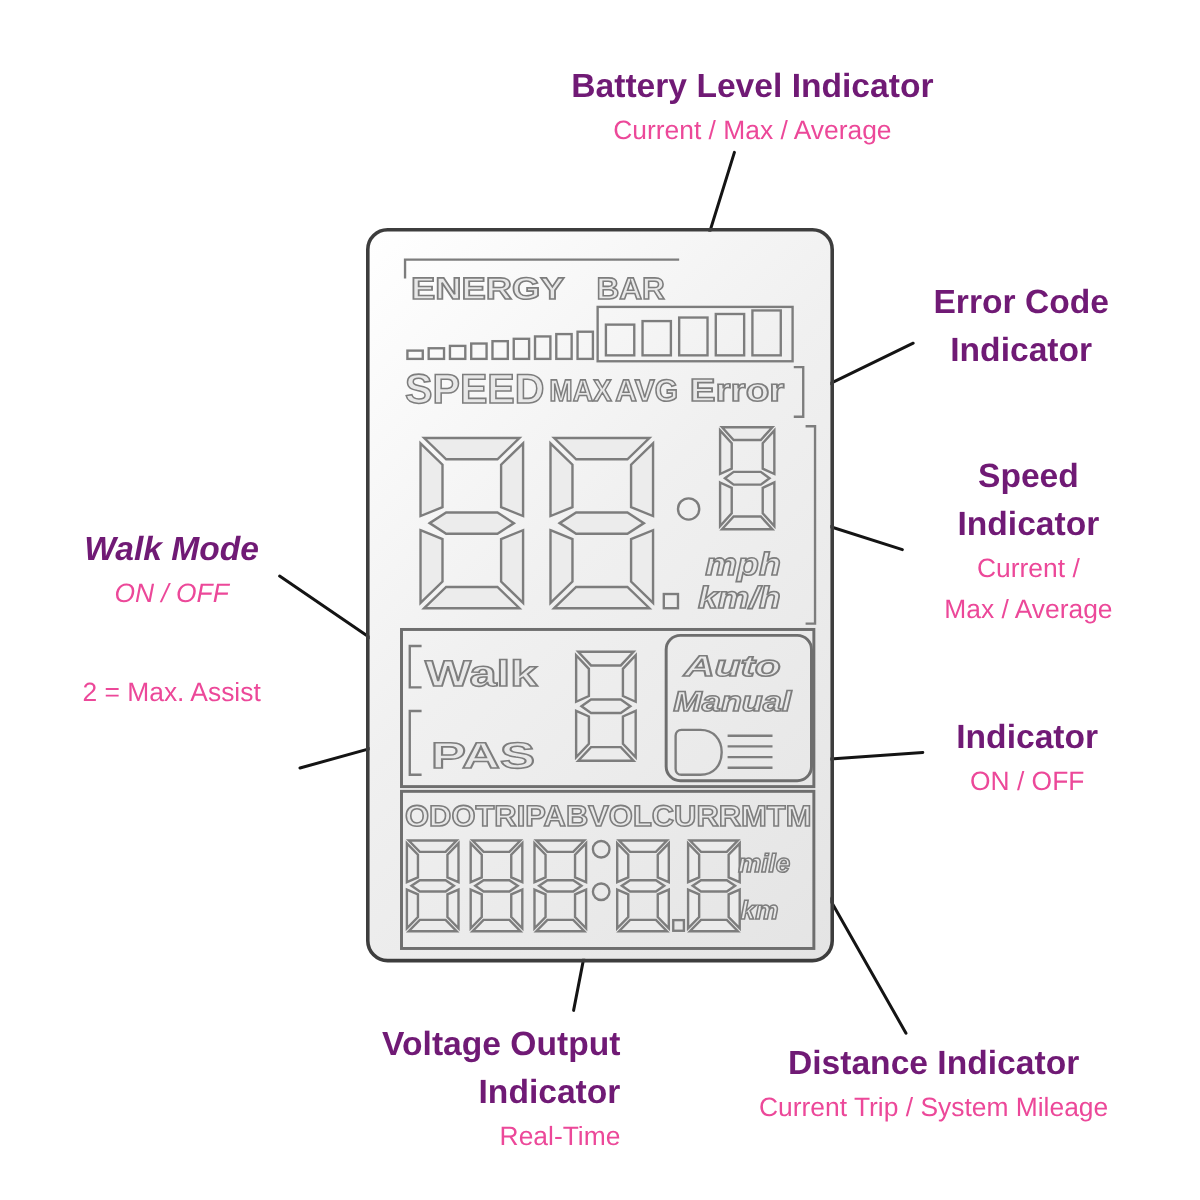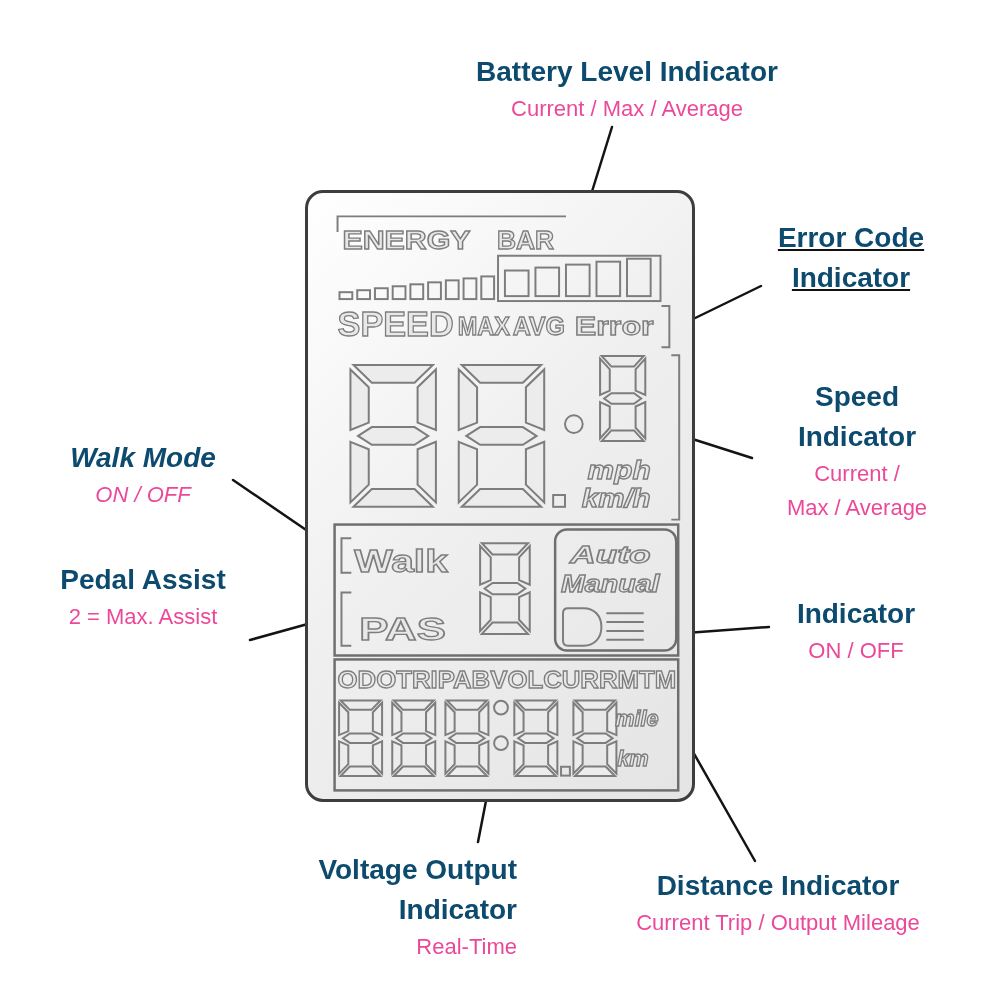--- a/index.html
+++ b/index.html
@@ -19,21 +19,21 @@
 
   .lcd-text {
     font-family:"Liberation Sans", sans-serif; font-weight:bold;
     fill:#e8e8e8; stroke:#7d7d7d; stroke-width:1.3px;
   }
   .seg  { fill:#ececec; stroke:#7d7d7d; stroke-width:2px; }
   .ink-line { fill:none; stroke:#7d7d7d; stroke-width:2px; }
   .band { fill:none; stroke:#6e6e6e; stroke-width:2.5px; }
 
   .ann { position:absolute; text-align:center; }
-  .ann .t { font-weight:bold; font-size:28px; line-height:40px; color:#0c4a6e; }
+  .ann .t { font-weight:bold; font-size:28px; line-height:40px; color:#701a75; }
   .ann .s { font-weight:normal; font-size:22px; line-height:34px; color:#ec4899; }
 </style>
 </head>
 <body>
 
 <div class="canvas">
 
   <svg class="leaders" viewBox="0 0 1000 1000">
     <line x1="612" y1="127" x2="585" y2="214"></line>
     <line x1="761" y1="286" x2="687" y2="322"></line>
@@ -132,51 +132,50 @@
       <text class="lcd-text" x="334" y="540" font-size="22" font-style="italic" text-anchor="middle" textLength="44" lengthAdjust="spacingAndGlyphs">mile</text>
       <text class="lcd-text" x="330" y="580" font-size="22" font-style="italic" text-anchor="middle" textLength="32" lengthAdjust="spacingAndGlyphs">km</text>
     </svg>
   </div>
 
   <div class="ann" style="left:427px; top:52px; width:400px;">
     <div class="t">Battery Level Indicator</div>
     <div class="s">Current / Max / Average</div>
   </div>
 
-  <div class="ann" style="left:731px; top:218px; width:240px;text-decoration:underline;">
+  <div class="ann" style="left:731px; top:232px; width:240px;">
     <div class="t">Error Code</div>
     <div class="t">Indicator</div>
   </div>
 
   <div class="ann" style="left:737px; top:377px; width:240px;">
     <div class="t">Speed</div>
     <div class="t">Indicator</div>
     <div class="s">Current /</div>
     <div class="s">Max / Average</div>
   </div>
 
   <div class="ann" style="left:23px; top:438px; width:240px;font-style:italic;">
     <div class="t">Walk Mode</div>
     <div class="s">ON / OFF</div>
   </div>
 
   <div class="ann" style="left:23px; top:560px; width:240px;">
-    <div class="t">Pedal Assist</div>
     <div class="s">2 = Max. Assist</div>
   </div>
 
   <div class="ann" style="left:736px; top:594px; width:240px;">
     <div class="t">Indicator</div>
     <div class="s">ON / OFF</div>
   </div>
 
   <div class="ann" style="left:277px; top:850px; width:240px;text-align:right;">
     <div class="t">Voltage Output</div>
     <div class="t">Indicator</div>
     <div class="s">Real-Time</div>
   </div>
 
   <div class="ann" style="left:588px; top:866px; width:380px;">
     <div class="t">Distance Indicator</div>
-    <div class="s">Current Trip / Output Mileage</div>
+    <div class="s">Current Trip / System Mileage</div>
   </div>
 
 </div>
 
 </body></html>

